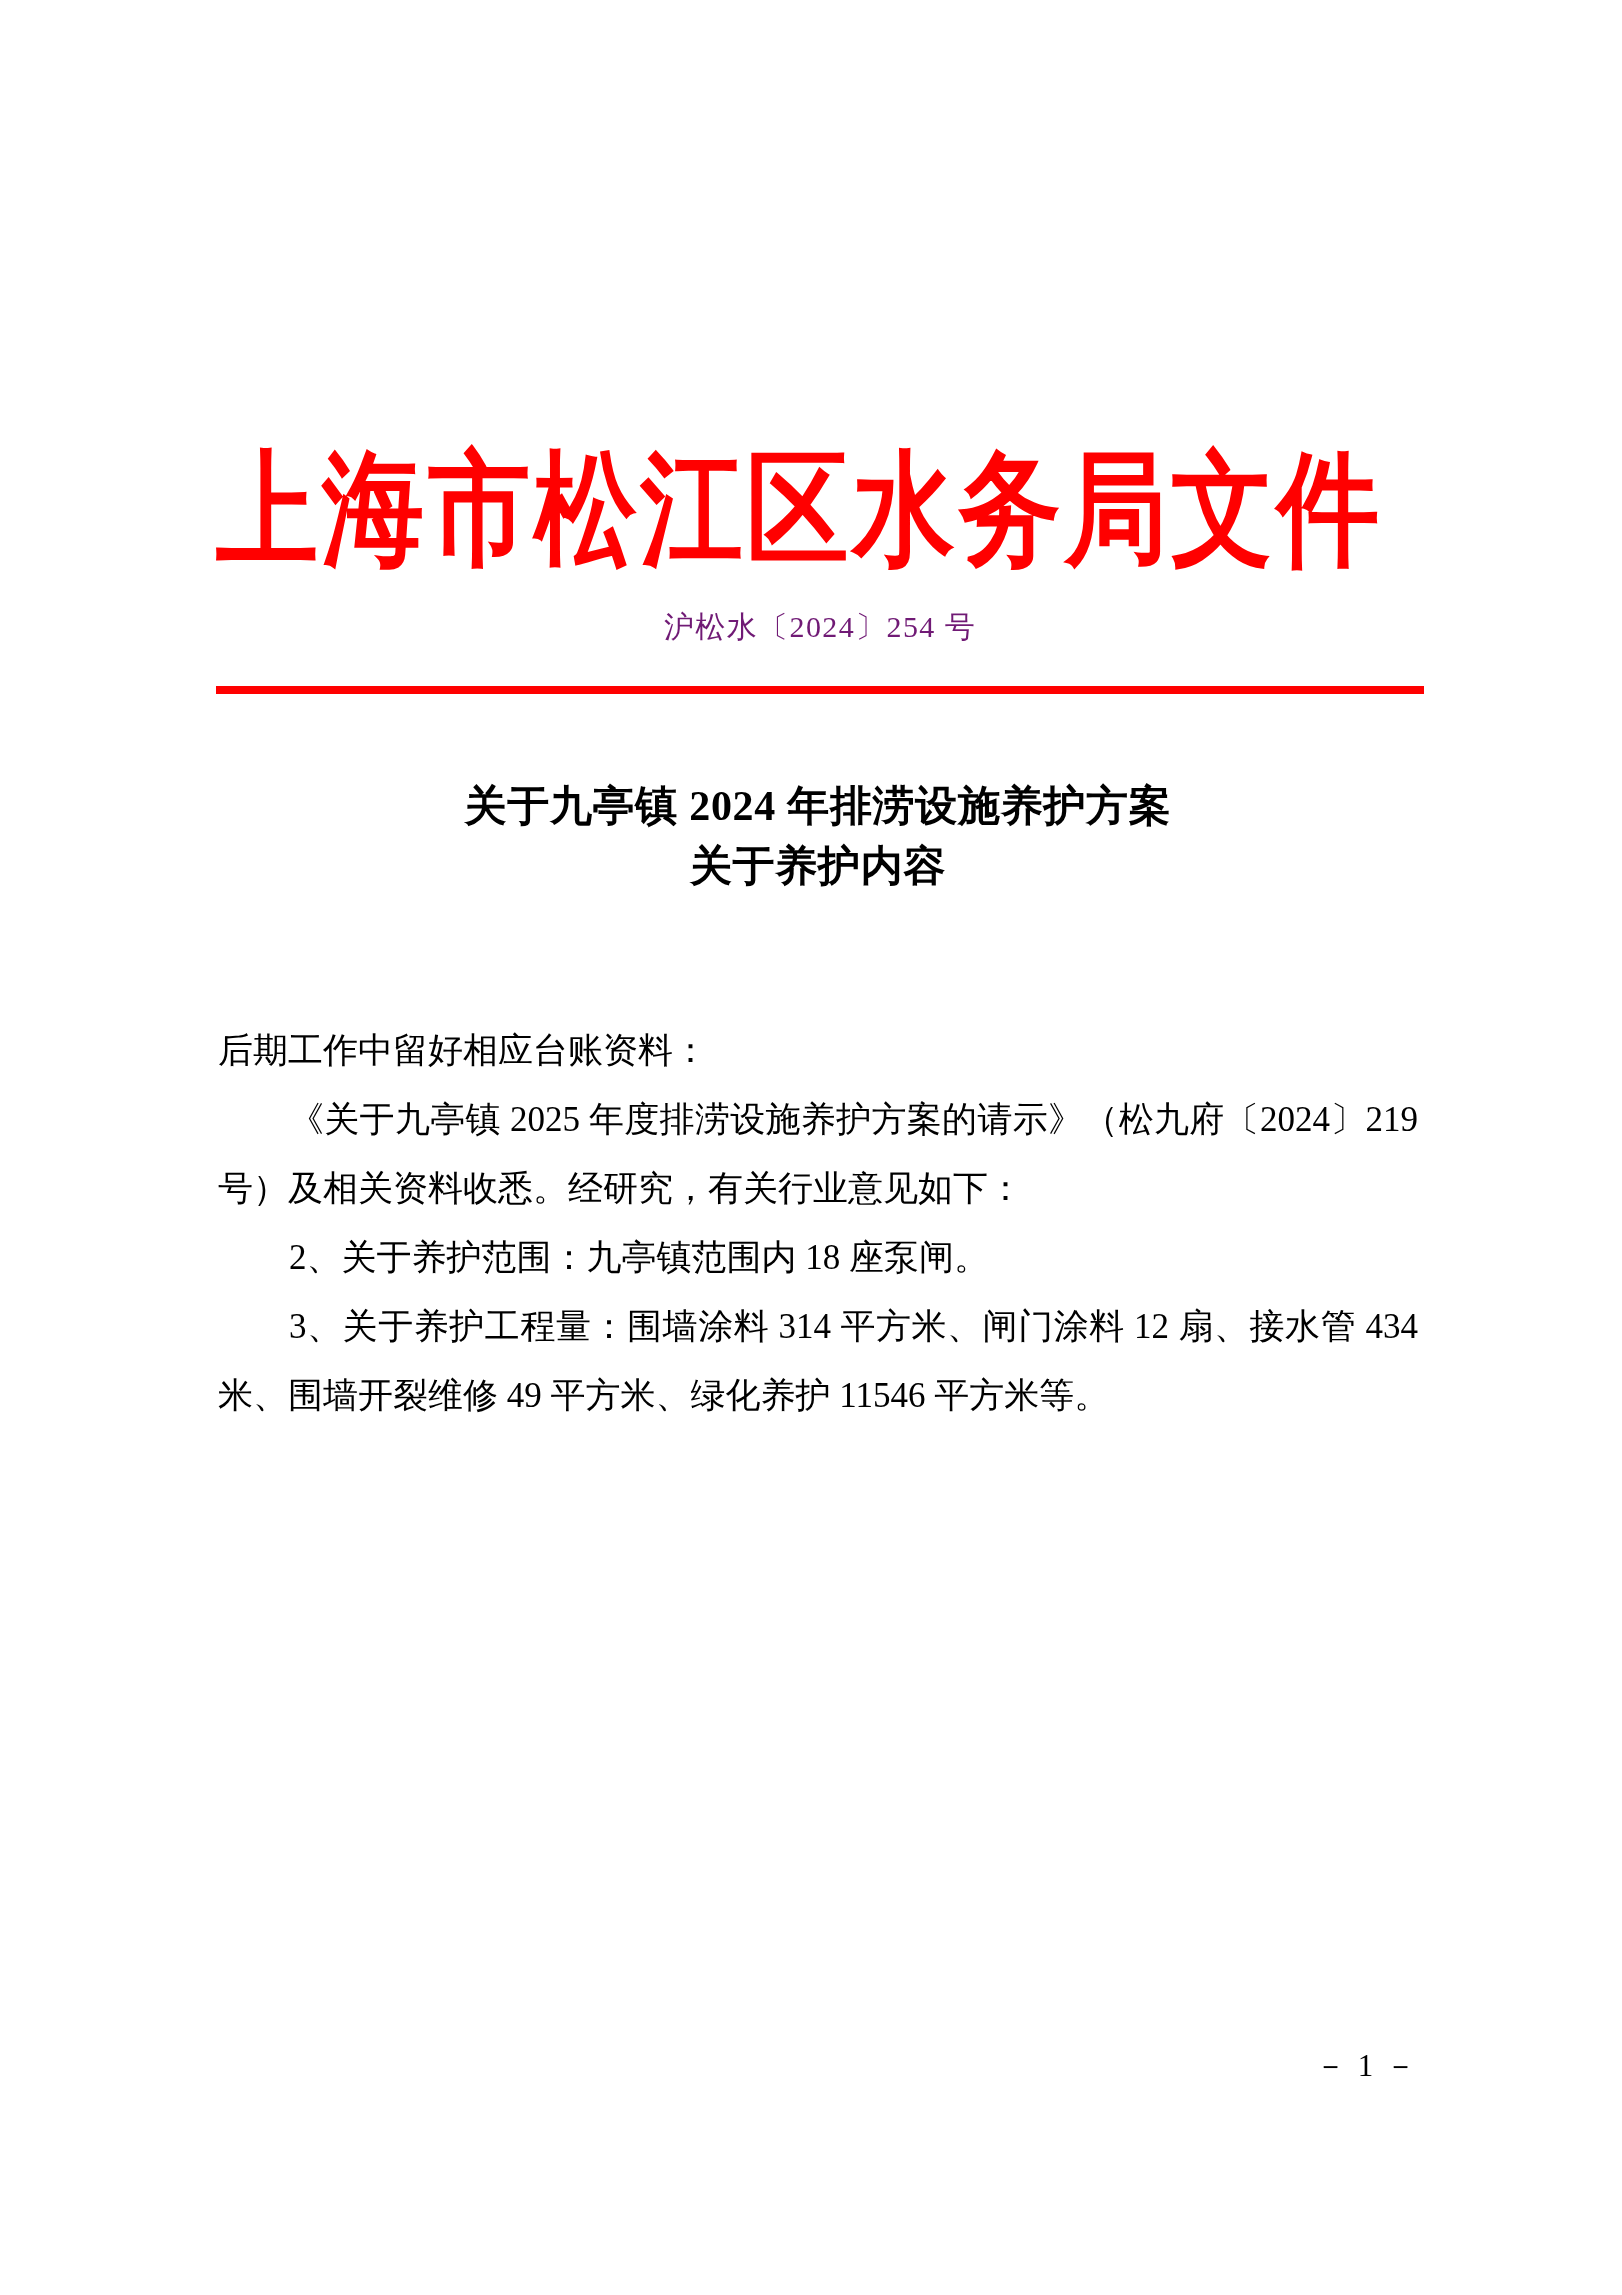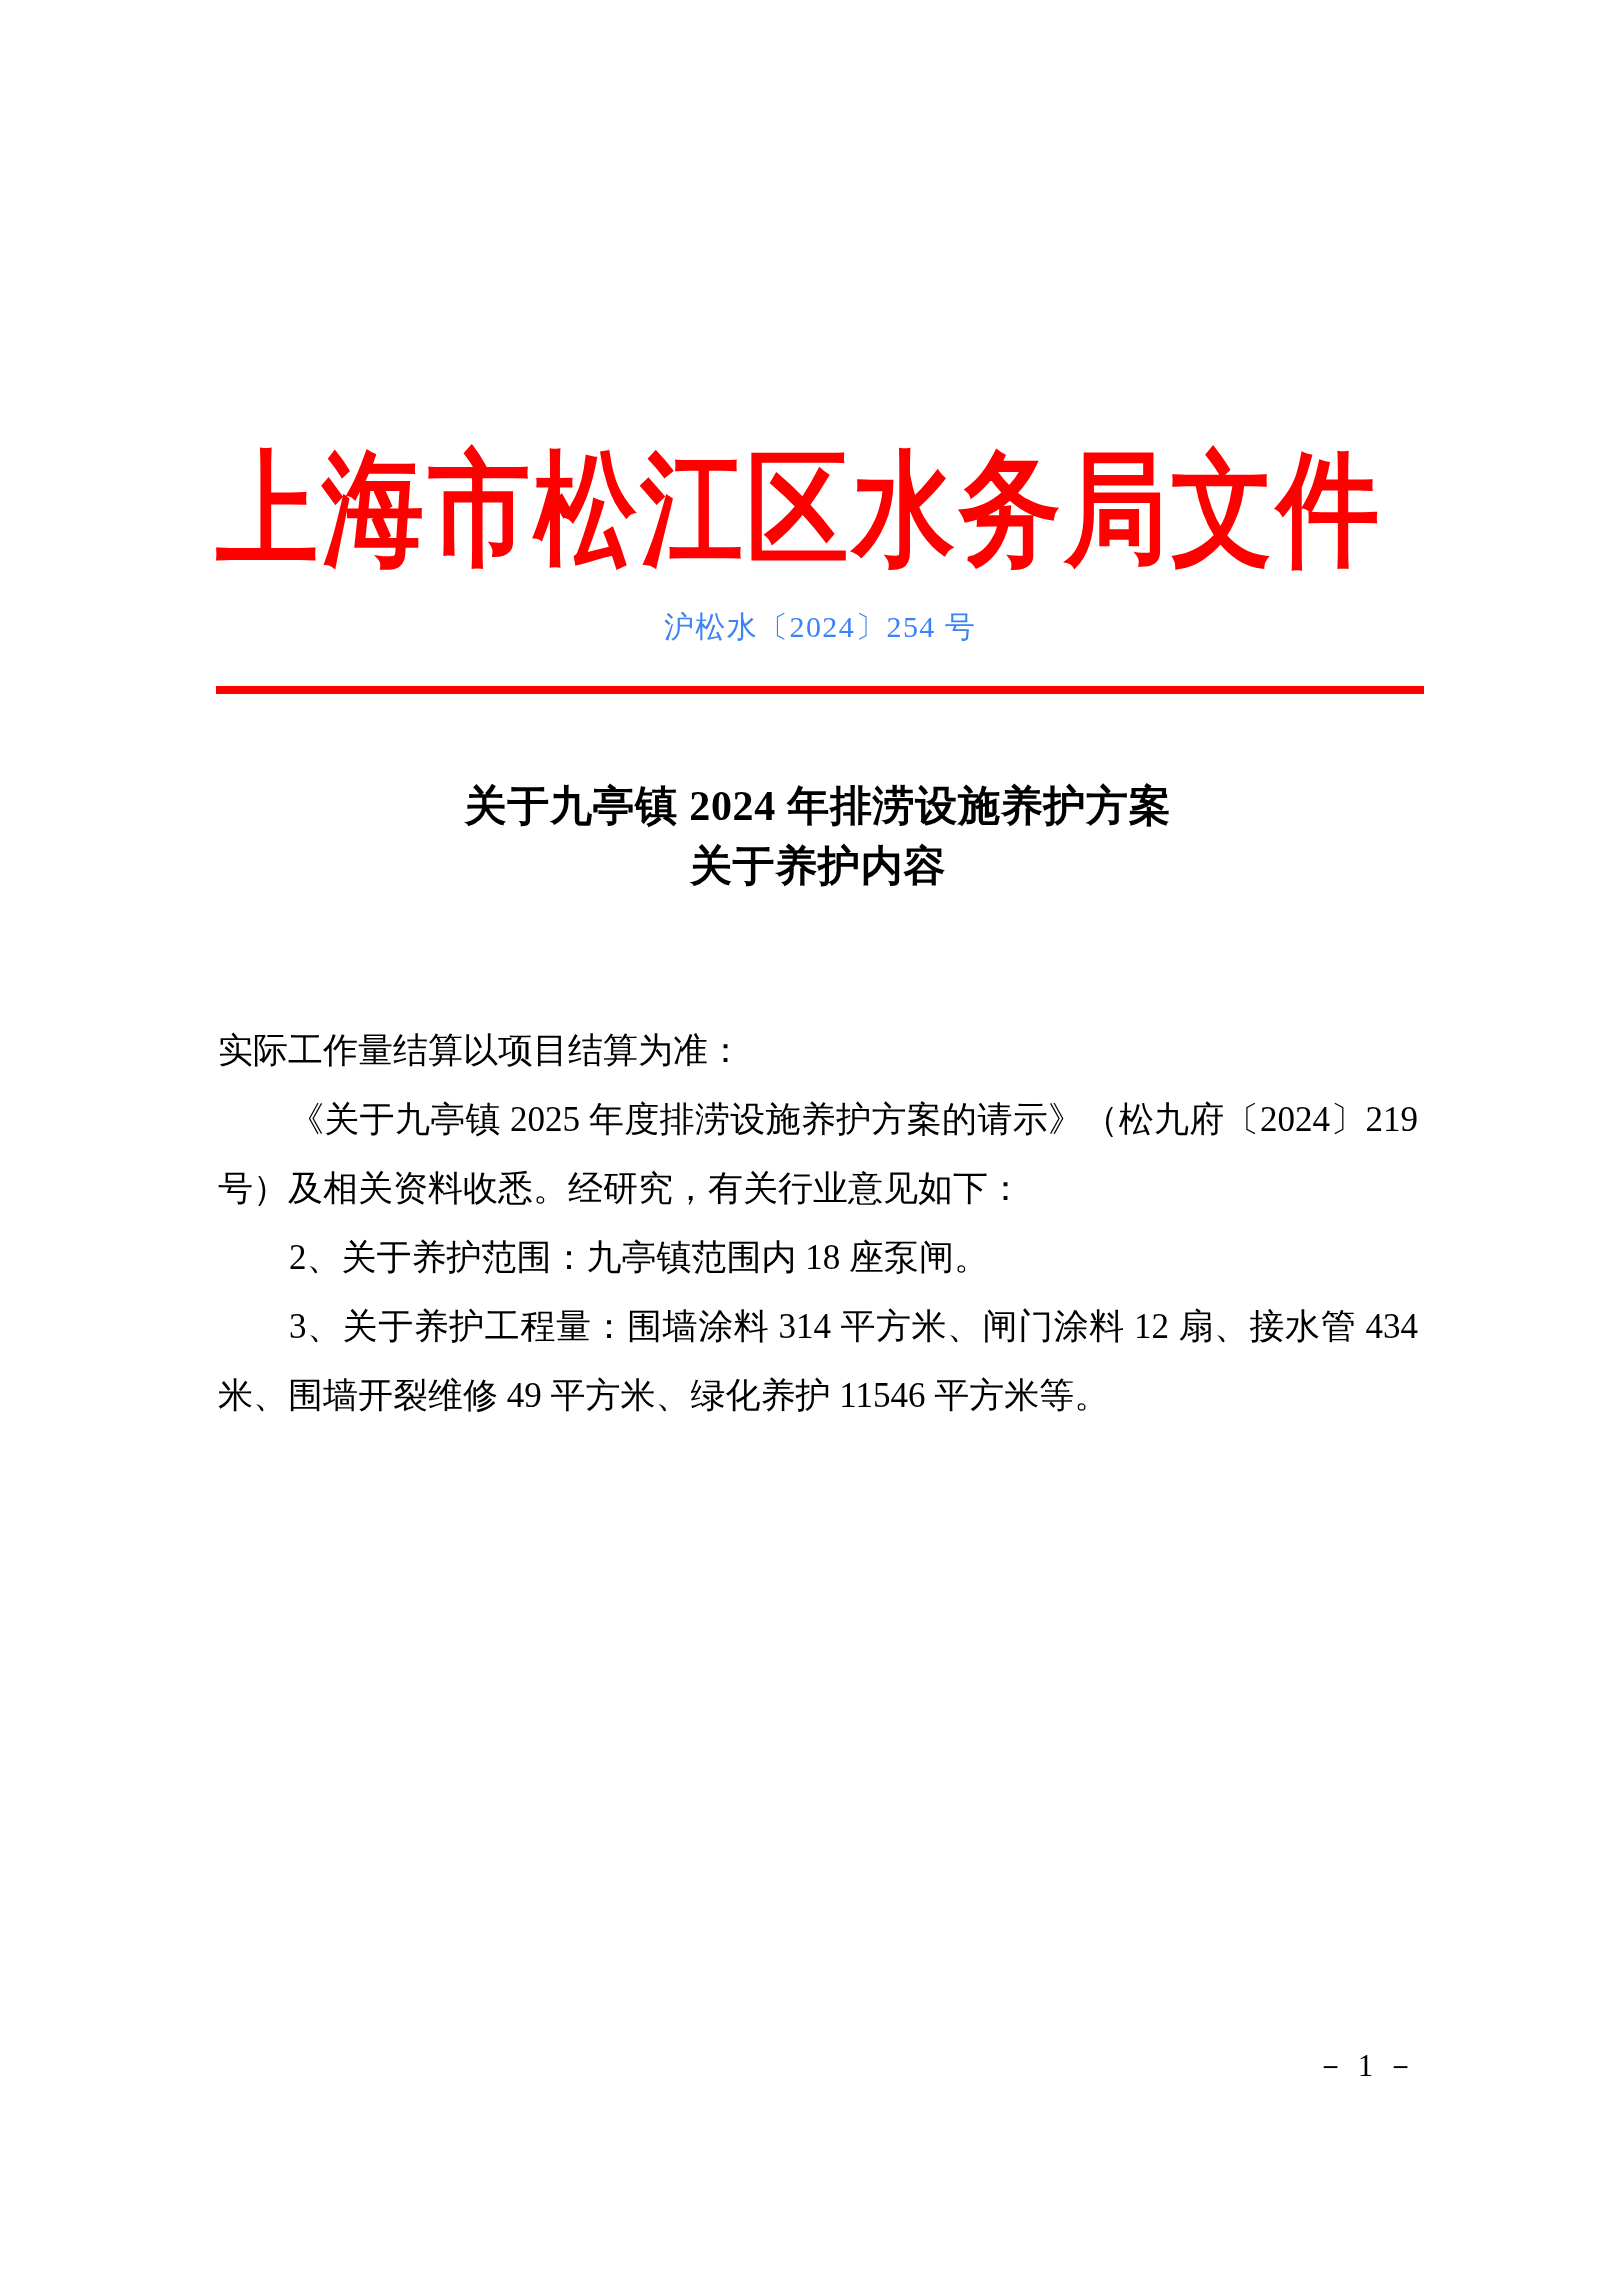--- a/index.html
+++ b/index.html
@@ -38,21 +38,21 @@
 
   .doc-number {
     position: absolute;
     left: 216px;
     top: 607px;
     width: 1208px;
     text-align: center;
     font-family: "Liberation Serif", "DejaVu Serif", serif;
     font-size: 30px;
     letter-spacing: 1.4px;
-    color: #3b82f6;
+    color: #701a75;
   }
 
   .red-rule {
     position: absolute;
     left: 216px;
     top: 686px;
     width: 1208px;
     height: 7.5px;
     background: #FF0000;
   }
@@ -119,21 +119,21 @@
   <div class="doc-number">沪松水〔2024〕254 号</div>
 
   <div class="red-rule"></div>
 
   <div class="doc-title">
     <span class="doc-title-line">关于九亭镇 2024 年排涝设施养护方案</span>
     <span class="doc-title-line">关于养护内容</span>
   </div>
 
   <div class="body-block">
-    <p class="para noindent">实际工作量结算以项目结算为准：</p>
+    <p class="para noindent">后期工作中留好相应台账资料：</p>
     <p class="para indent">《关于九亭镇 2025 年度排涝设施养护方案的请示》（松九府〔2024〕219 号）及相关资料收悉。经研究，有关行业意见如下：</p>
     <p class="para indent">2、关于养护范围：九亭镇范围内 18 座泵闸。</p>
     <p class="para indent">3、关于养护工程量：围墙涂料 314 平方米、闸门涂料 12 扇、接水管 434 米、围墙开裂维修 49 平方米、绿化养护 11546 平方米等。</p>
   </div>
 
   <div class="page-footer">－ 1 －</div>
 
 </div>
 
 

